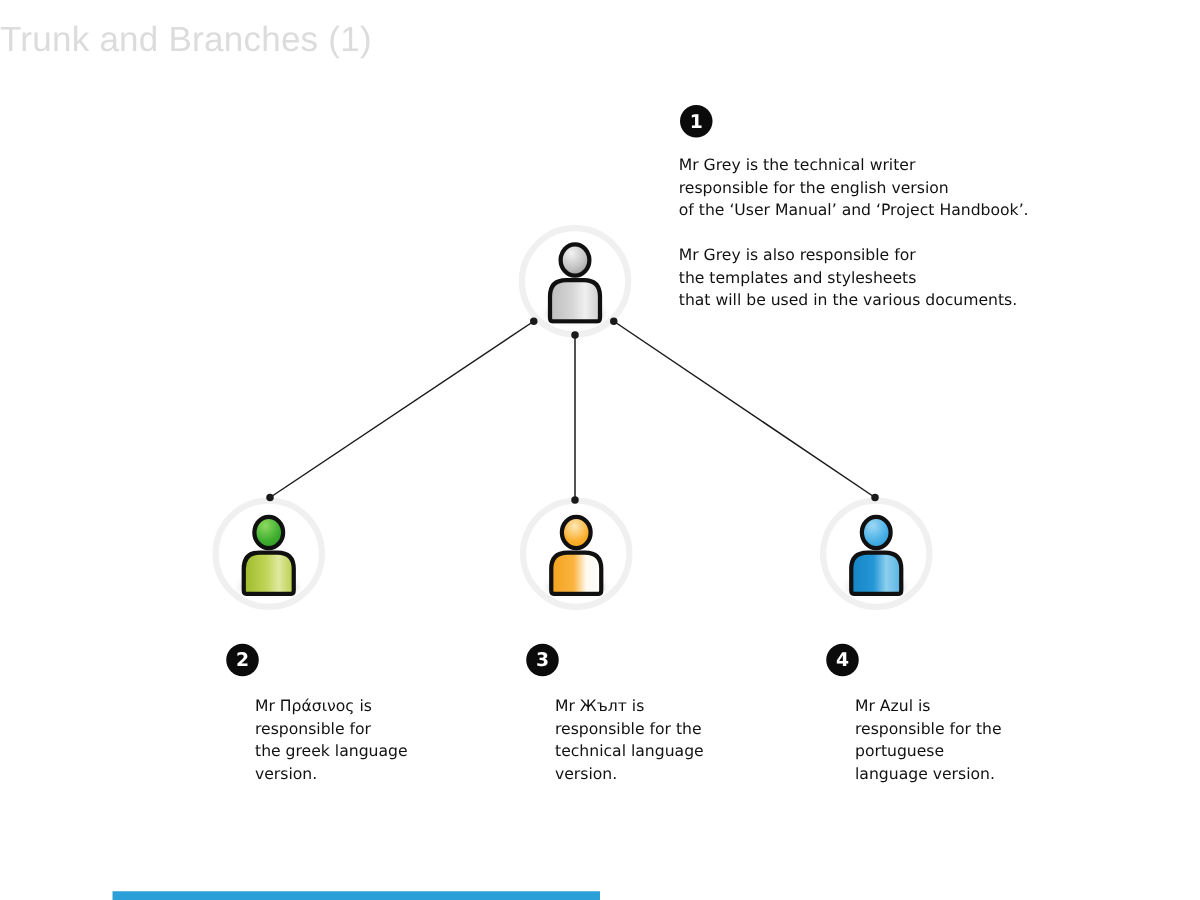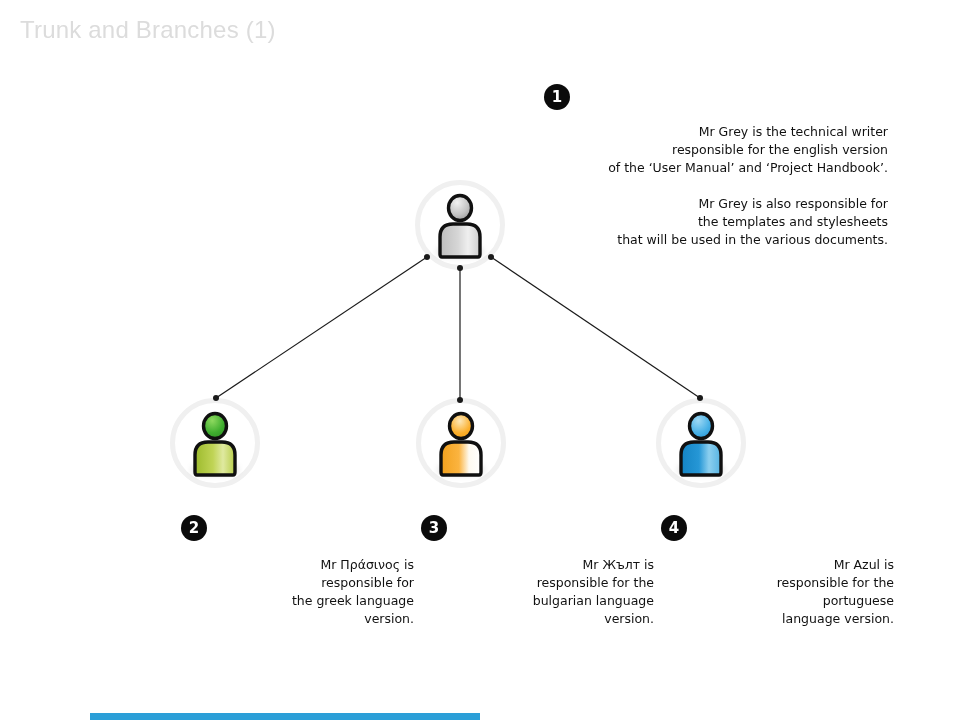--- a/index.html
+++ b/index.html
@@ -1,23 +1,23 @@
 <!DOCTYPE html>
 <html><head>
 <meta charset="utf-8">
 <style>
   html,body{margin:0;padding:0;background:#ffffff;}
   .slide{
     position:relative;width:960px;height:720px;overflow:hidden;background:#ffffff;
     font-family:"DejaVu Sans",sans-serif;color:#111;
   }
   .title{
-    position:absolute;left:20px;top:16px;margin:0;
+    position:absolute;left:0;top:16px;margin:0;
     font-family:"Liberation Sans",sans-serif;font-weight:400;
-    font-size:24px;letter-spacing:.2px;text-align:right;
+    font-size:28px;letter-spacing:.2px;text-align:right;
   }
   .overlay{position:absolute;left:0;top:0;width:960px;height:720px;z-index:5;pointer-events:none;}
   
   .pcircle{
     position:absolute;width:90px;height:90px;box-sizing:border-box;
     border:5px solid #f0f0f0;border-radius:50%;background:#fff;z-index:2;
   }
   .pcircle .icon-shadow{
     position:absolute;left:50%;top:62px;transform:translateX(-50%);
     width:46px;height:9px;border-radius:50%;
@@ -30,21 +30,21 @@
   .circle-blue  {left:656px;top:398px;}
   
   .note{position:absolute;z-index:4;}
   .note .badge{
     position:absolute;width:26px;height:26px;border-radius:50%;background:#0b0b0b;
     display:flex;align-items:center;justify-content:center;
   }
   .note .badge span{color:#fff;font-size:15px;font-weight:bold;line-height:1;}
   .note .ntext{
     position:absolute;margin:0;white-space:pre-line;
-    font-size:12.5px;line-height:18px;color:#111;text-align:right;
+    font-size:12.5px;line-height:18px;color:#111;
   }
   .note1{left:543px;top:84px;width:345px;height:170px;}
   .note1 .badge{left:1px;top:0;}
   .note1 .ntext{left:0;top:39px;width:345px;}
   .note2{left:180px;top:515px;width:210px;height:120px;}
   .note3{left:420px;top:515px;width:210px;height:120px;}
   .note4{left:660px;top:515px;width:210px;height:120px;}
   .note2 .badge,.note3 .badge,.note4 .badge{left:1px;top:0;}
   .note2 .ntext,.note3 .ntext,.note4 .ntext{left:0;top:41px;width:210px;margin-left:24px;}
   .accent-bar{position:absolute;left:90px;bottom:0;width:390px;height:7px;z-index:6;}
@@ -174,21 +174,21 @@
 the greek language
 version.</p>
   </div>
 
   <div class="note note3">
     <div class="badge">
       <span>3</span>
     </div>
     <p class="ntext">Mr Жълт is
 responsible for the
-bulgarian language
+technical language
 version.</p>
   </div>
 
   <div class="note note4">
     <div class="badge">
       <span>4</span>
     </div>
     <p class="ntext">Mr Azul is
 responsible for the
 portuguese

